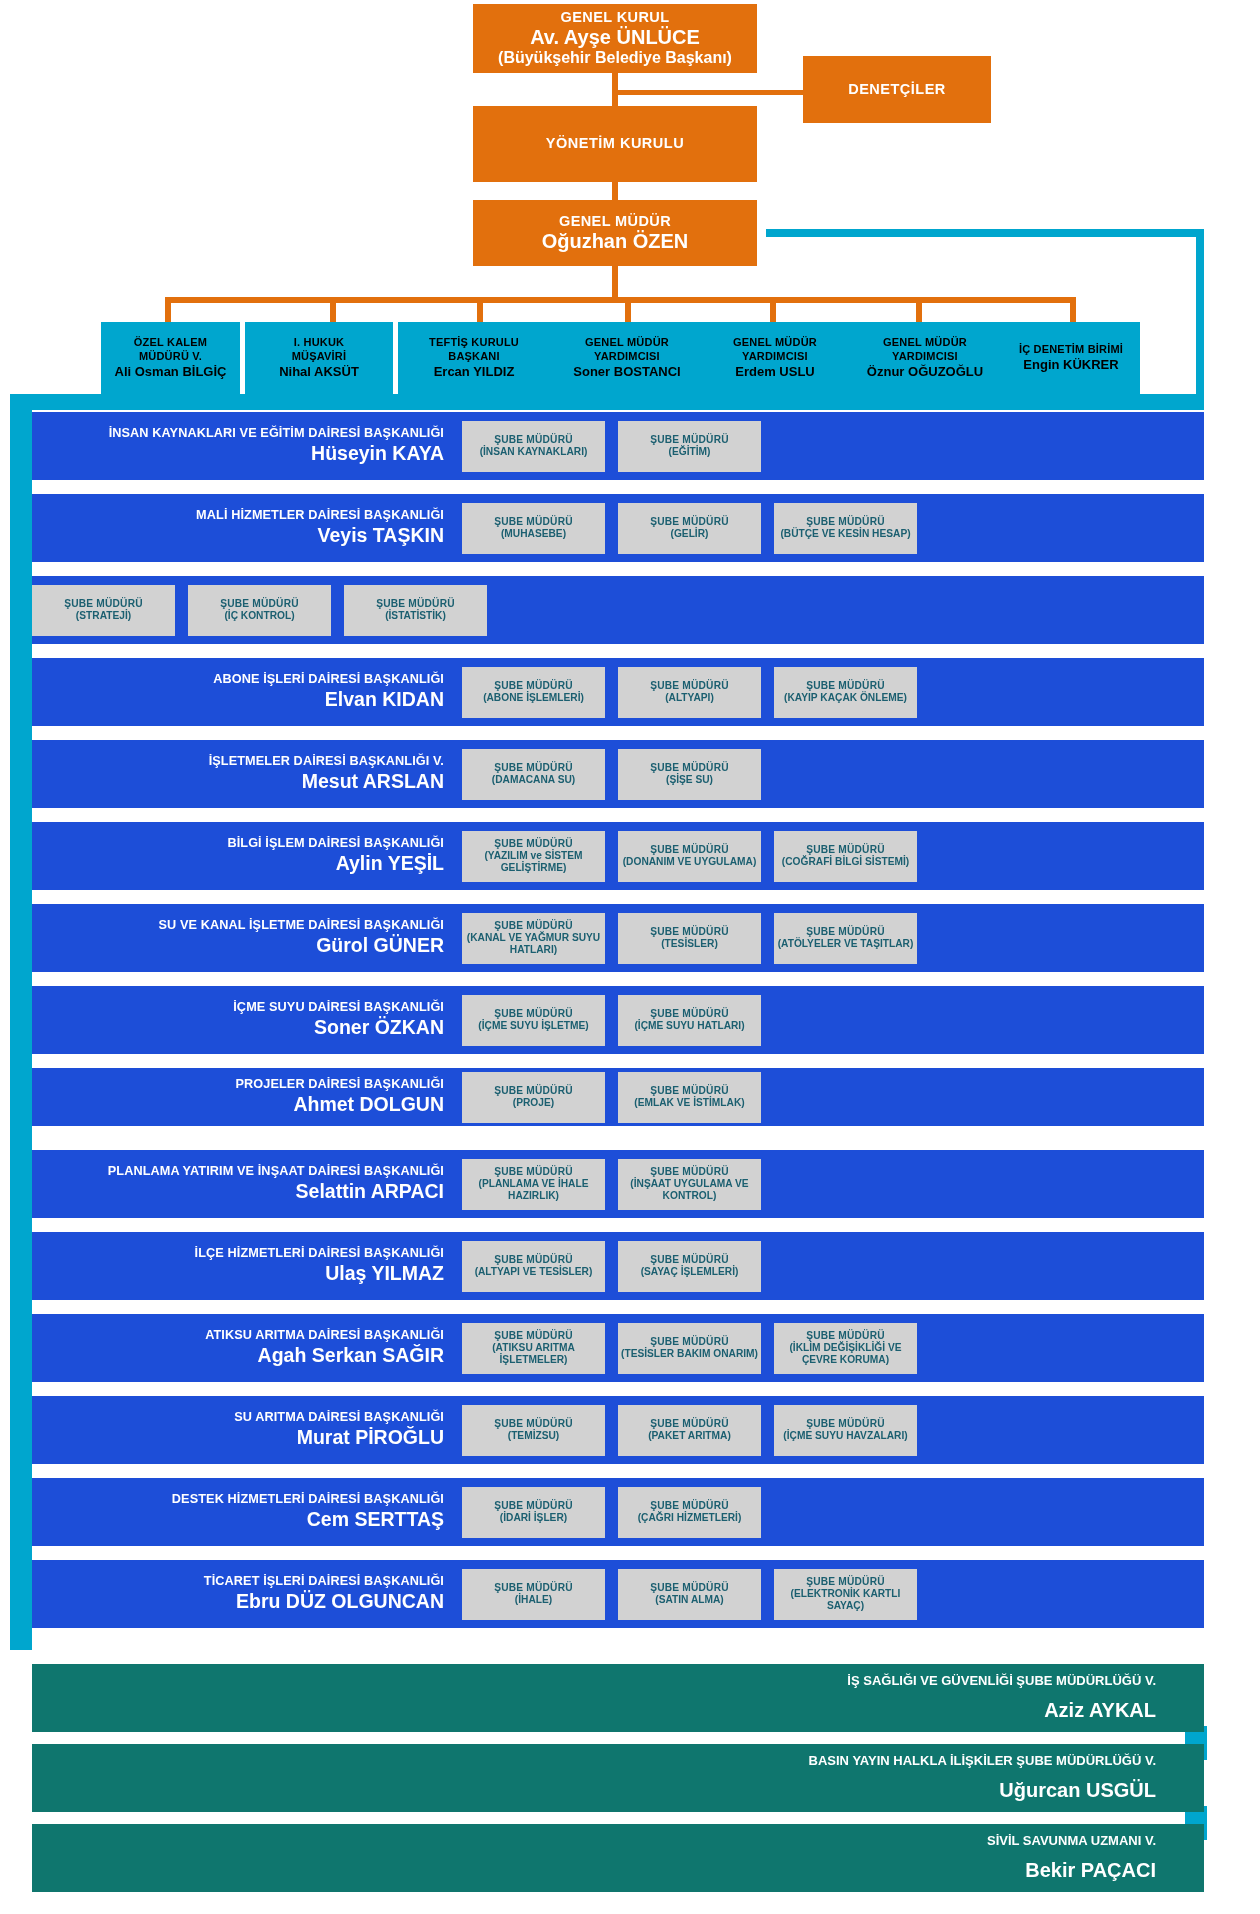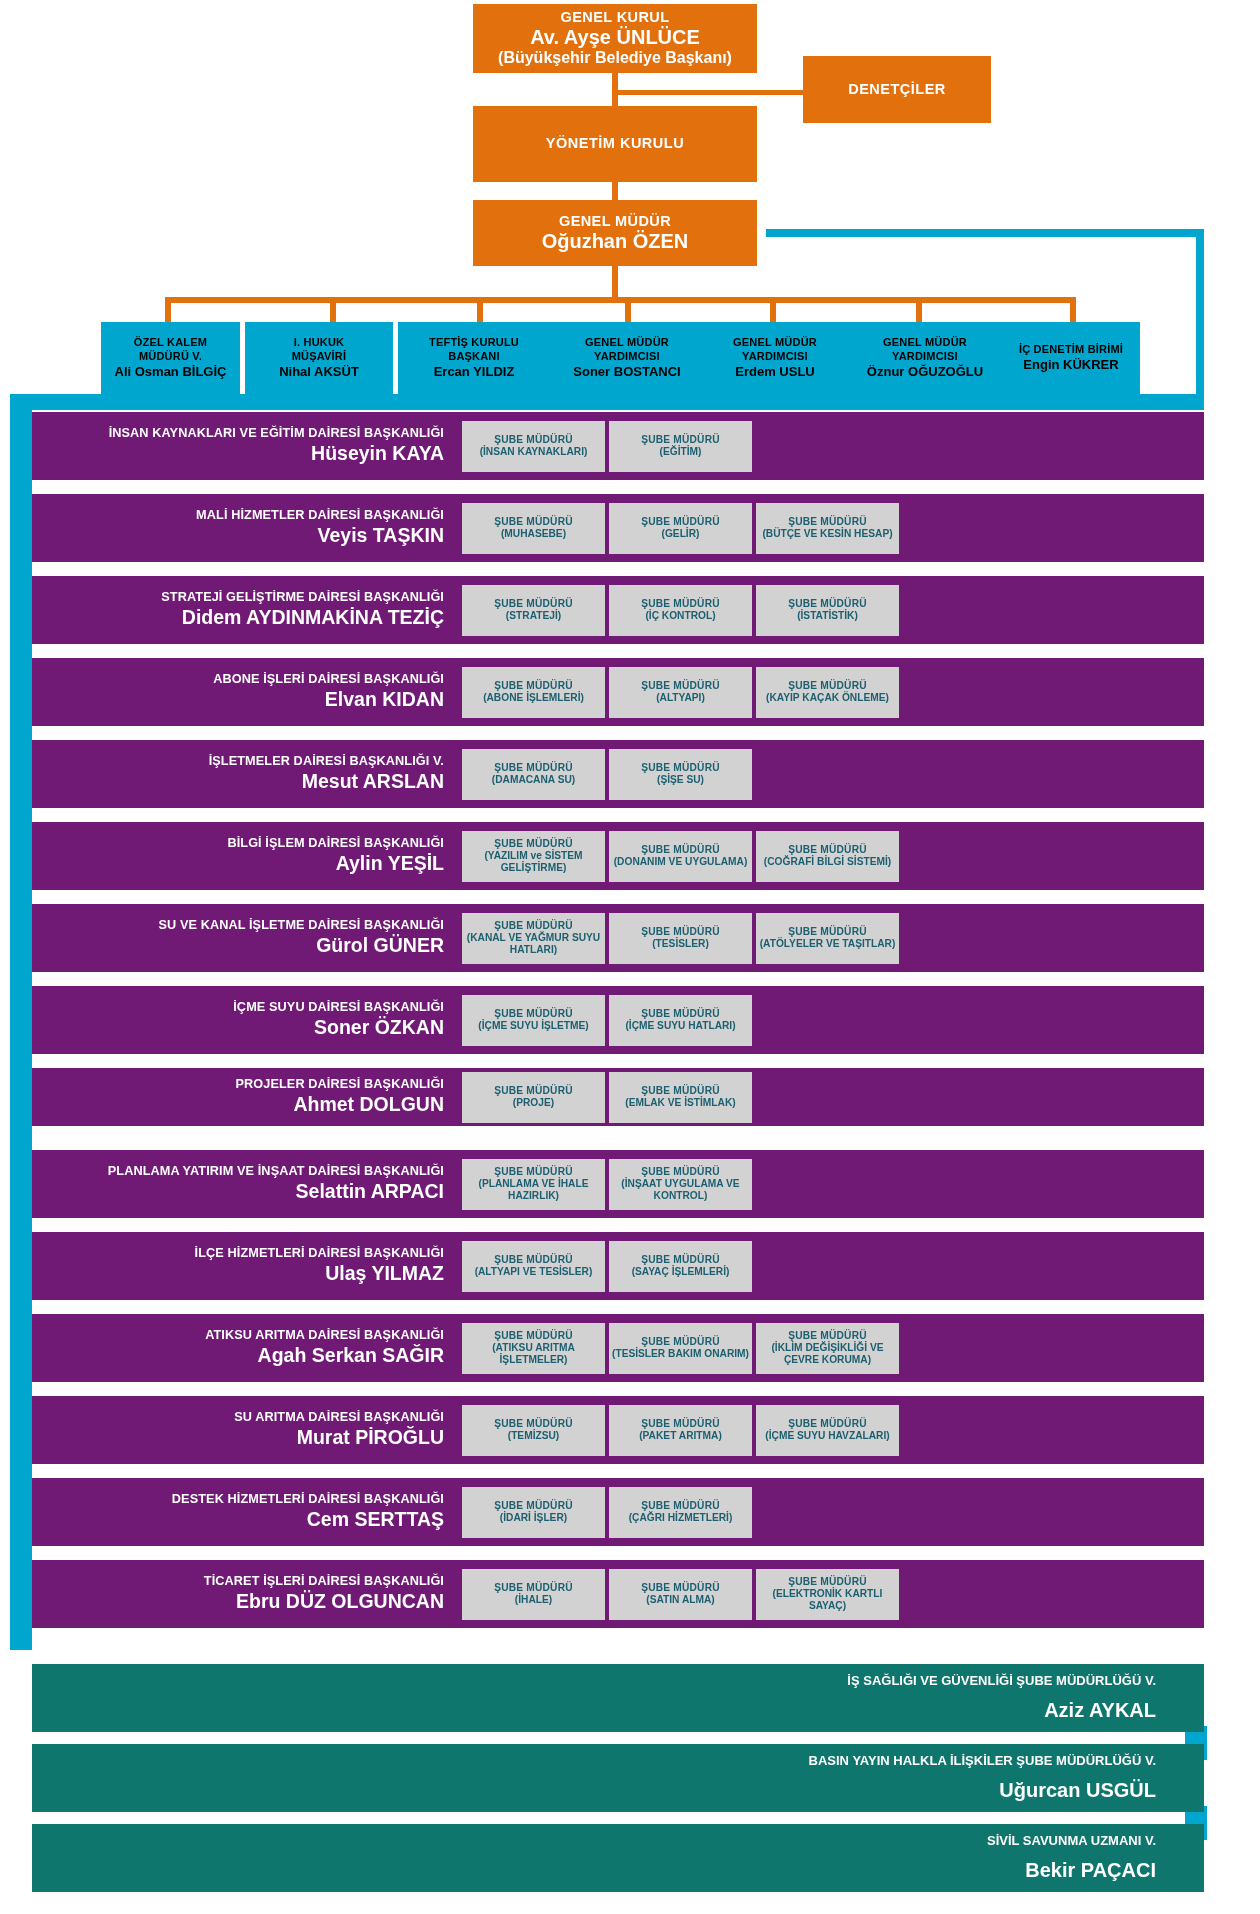--- a/index.html
+++ b/index.html
@@ -39,21 +39,21 @@
     display: flex; flex-direction: column;
     align-items: center; justify-content: center;
     text-align: center; line-height: 1.28;
   }
   .mgr-title { font-size: 11px; font-weight: bold; letter-spacing: .2px; }
   .mgr-name  { font-size: 13px; font-weight: bold; margin-top: 1px; }
 
   
   .dept-row {
     position: absolute;
-    background: #701a75;
+    background: #1d4ed8;
     display: flex;
     align-items: center;
   }
   .dept-label {
     width: 430px;
     text-align: right;
     padding-right: 18px;
     color: #fff;
     line-height: 1.22;
   }
@@ -62,21 +62,21 @@
     font-size: 12.7px;
     font-weight: bold;
     letter-spacing: .1px;
   }
   .dept-label .d-name {
     display: block;
     font-size: 19.5px;
     font-weight: bold;
     margin-top: 1px;
   }
-  .sub-wrap { display: flex; gap: 4px; }
+  .sub-wrap { display: flex; gap: 13px; }
   .sub-box {
     width: 143px;
     height: 51px;
     background: #D2D2D2;
     color: #1B5F70;
     display: flex;
     flex-direction: column;
     align-items: center;
     justify-content: center;
     text-align: center;
@@ -239,24 +239,20 @@
             <span class="s-l1">ŞUBE MÜDÜRÜ</span>
             <span>(GELİR)</span>
           </div>
           <div class="sub-box">
             <span class="s-l1">ŞUBE MÜDÜRÜ</span>
             <span>(BÜTÇE VE KESİN HESAP)</span>
           </div>
         </div>
       </div>
       <div class="dept-row" style="left: 32px; top: 576px; width: 1172px; height: 68px;">
-        <div class="dept-label">
-          <span class="d-title">STRATEJİ GELİŞTİRME DAİRESİ BAŞKANLIĞI</span>
-          <span class="d-name">Didem AYDINMAKİNA TEZİÇ</span>
-        </div>
         <div class="sub-wrap">
           <div class="sub-box">
             <span class="s-l1">ŞUBE MÜDÜRÜ</span>
             <span>(STRATEJİ)</span>
           </div>
           <div class="sub-box">
             <span class="s-l1">ŞUBE MÜDÜRÜ</span>
             <span>(İÇ KONTROL)</span>
           </div>
           <div class="sub-box">

